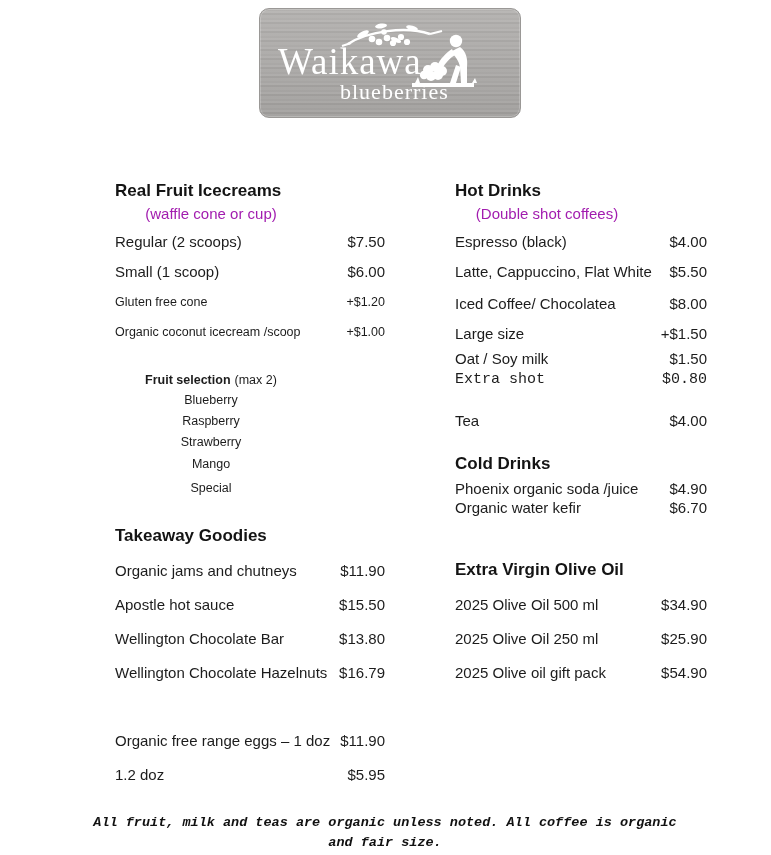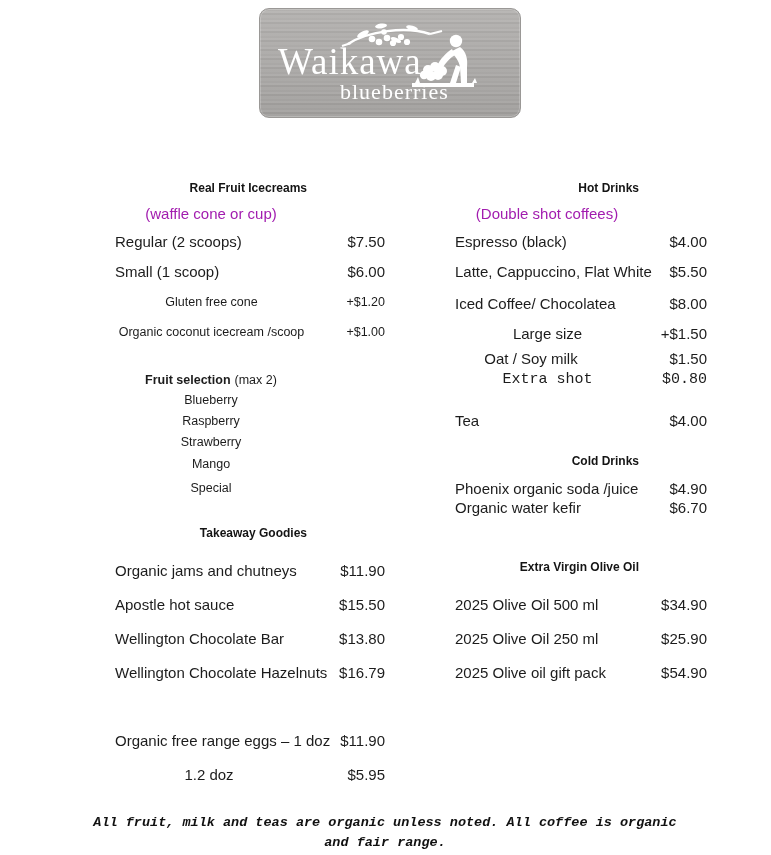--- a/index.html
+++ b/index.html
@@ -28,36 +28,36 @@
     font-family:"Liberation Serif", serif;
     font-size:37px;color:#ffffff;letter-spacing:1px;line-height:1;
   }
   .logo-subtitle{
     position:absolute;left:80px;top:72px;
     font-family:"Liberation Serif", serif;
     font-size:22px;color:#ffffff;letter-spacing:1px;line-height:1;
   }
   
   .heading{
-    position:absolute;text-align:right;
-    font-size:12px;font-weight:bold;color:#141414;line-height:1.1;
+    position:absolute;text-align:left;
+    font-size:17px;font-weight:bold;color:#141414;line-height:1.1;
   }
   .subheading{
     position:absolute;text-align:center;
     font-size:15px;color:#a21caf;line-height:1.1;
   }
   .row{position:absolute;display:flex;align-items:baseline;font-size:15px;line-height:1.15;}
   .row .label{flex:1;text-align:left;}
   .row .price{text-align:right;white-space:nowrap;}
   .col-l{left:115px;width:270px;}
   .col-l .price{width:50px;}
   .col-r{left:455px;width:252px;}
   .col-r .price{width:52px;}
   .row.small{font-size:12.5px;}
-  .row.right-label .label{text-align:center;}
+  .row.right-label .label{text-align:left;}
   .pad27 .label{padding-right:27px;}
   .pad32 .label{padding-right:32px;}
   .pad15 .label{padding-right:15px;}
   .fruit-line{
     position:absolute;left:115px;width:192px;text-align:center;
     font-size:12.5px;line-height:1.15;color:#1c1c1c;
   }
   .fruit-line b{font-weight:bold;}
   .fruit-note{margin-left:4px;}
   
@@ -220,16 +220,16 @@
     <span class="label">2025 Olive Oil 250 ml</span>
     <span class="price">$25.90</span>
   </div>
   <div class="row col-r" style="top:664px;">
     <span class="label">2025 Olive oil gift pack</span>
     <span class="price">$54.90</span>
   </div>
 
   <div class="footer">
     <div>All fruit, milk and teas are organic unless noted. All coffee is organic</div>
-    <div>and fair range.</div>
+    <div>and fair size.</div>
   </div>
 
 </div>
 
 </body></html>

